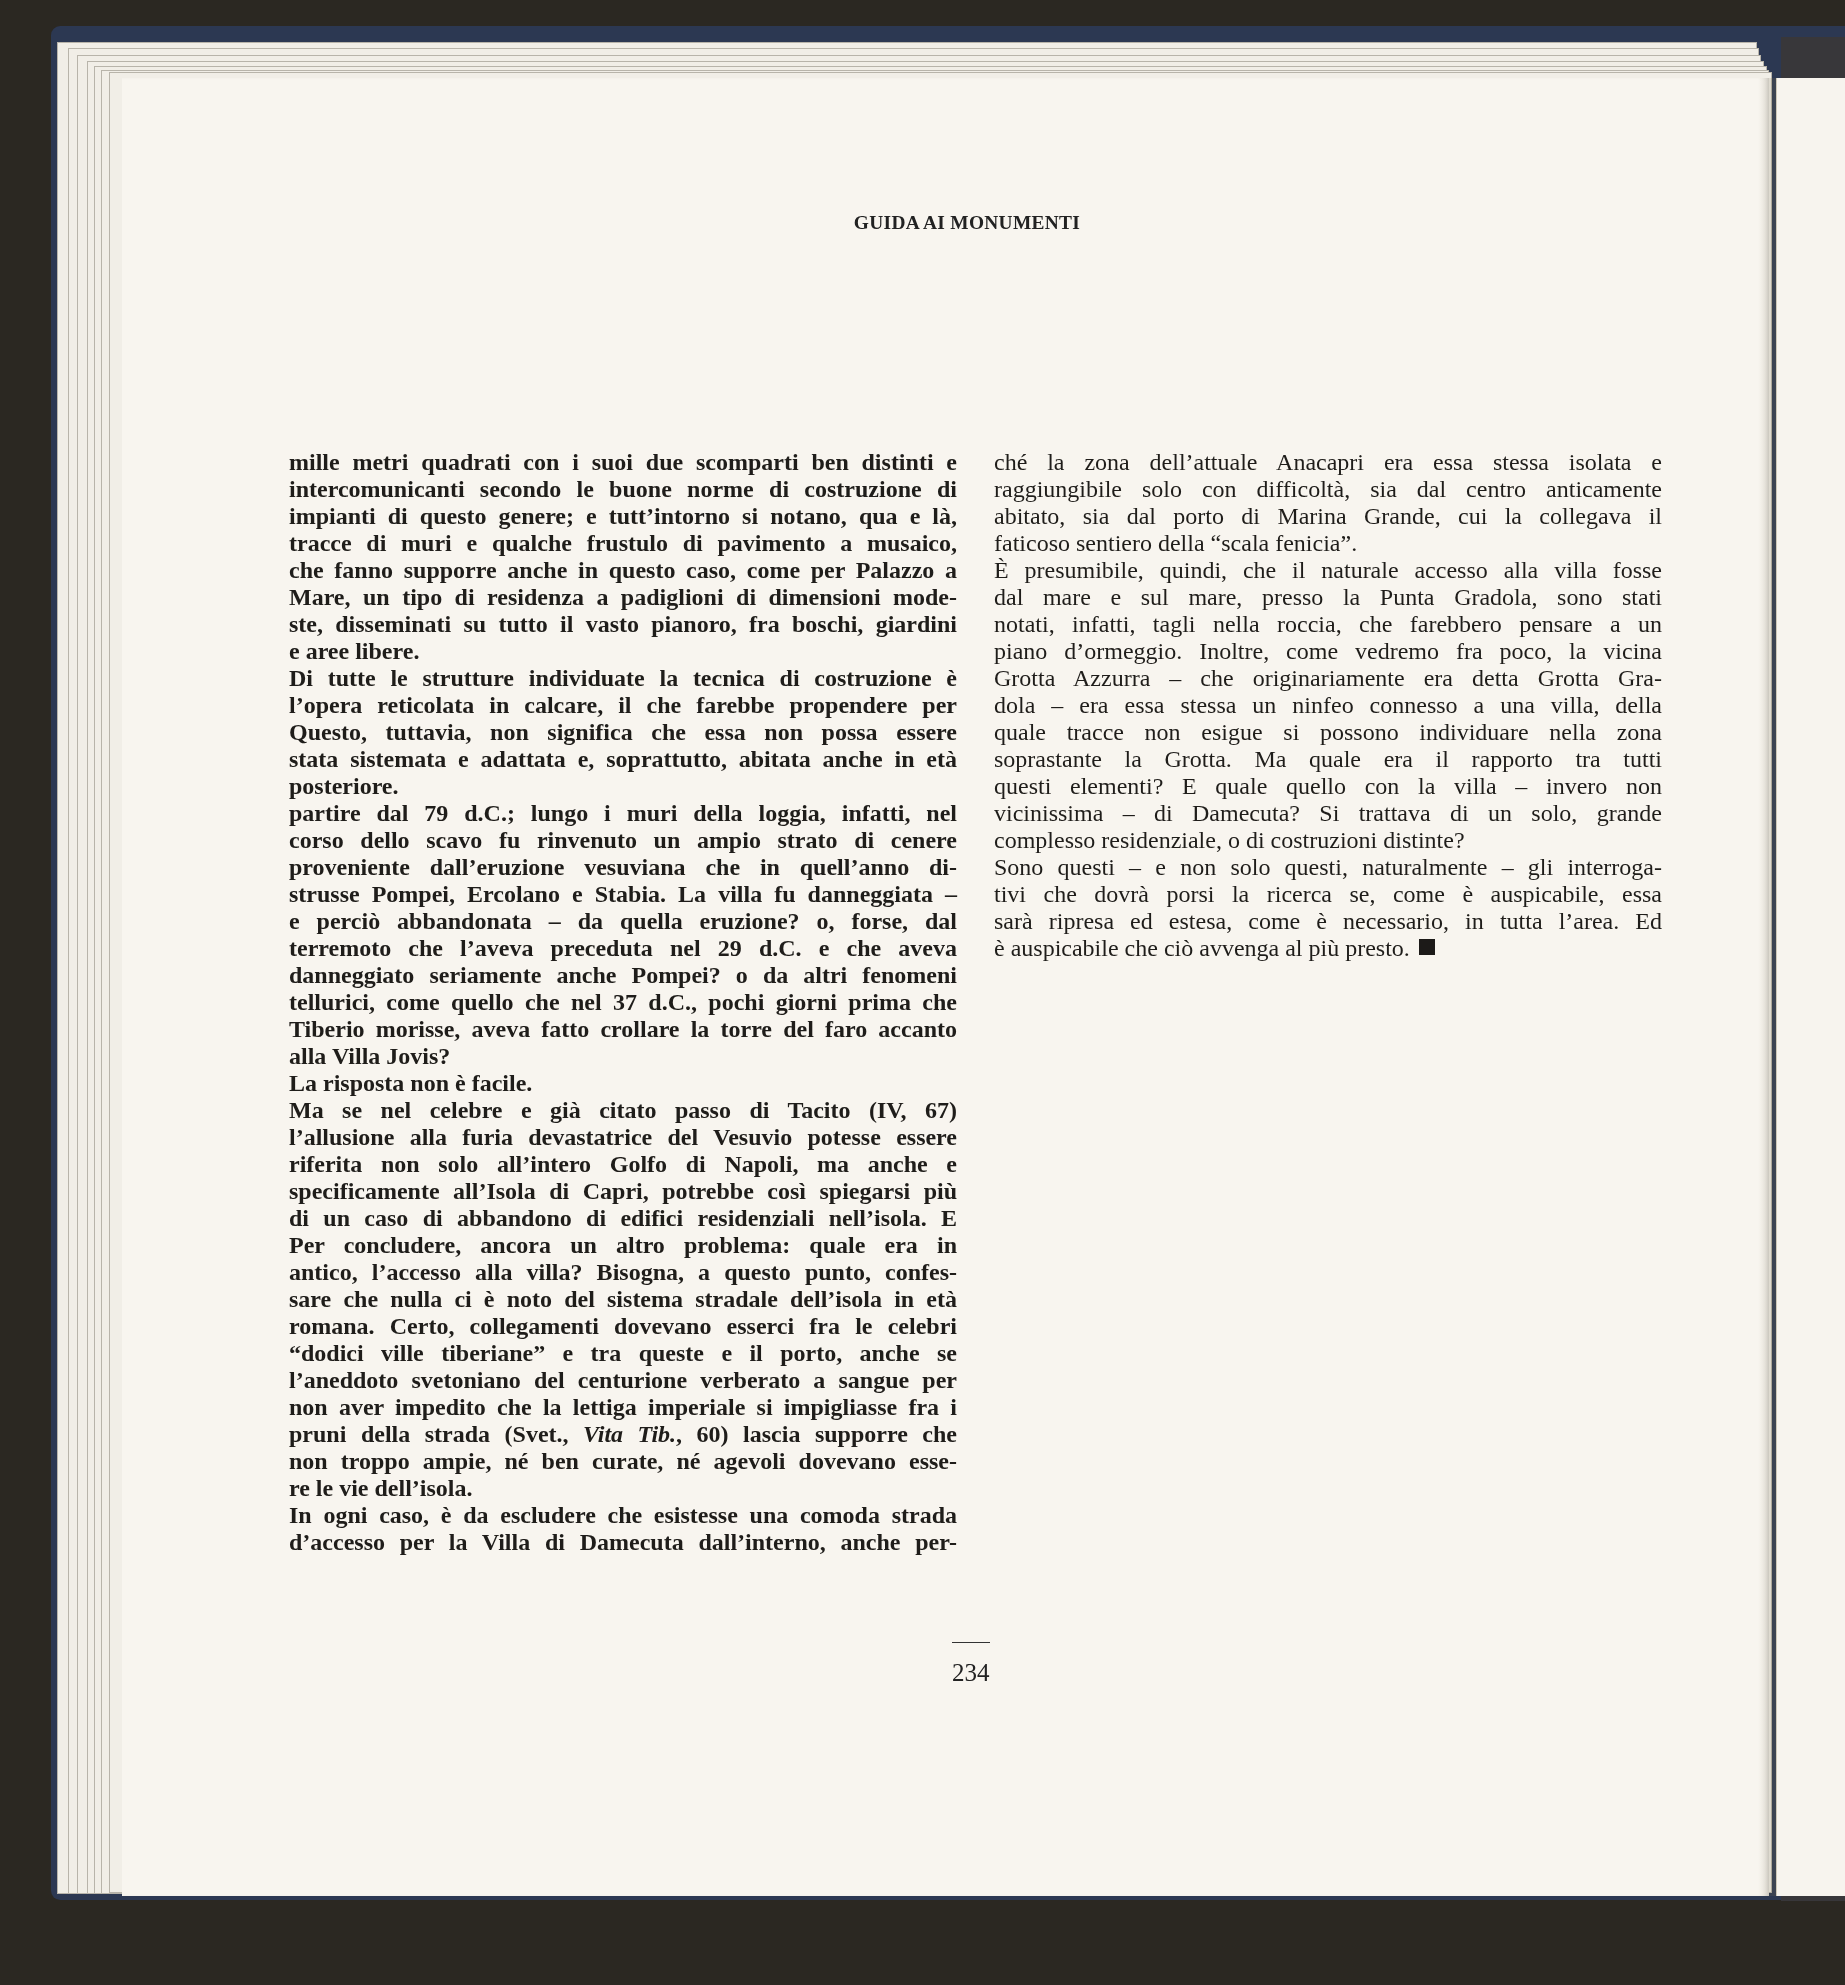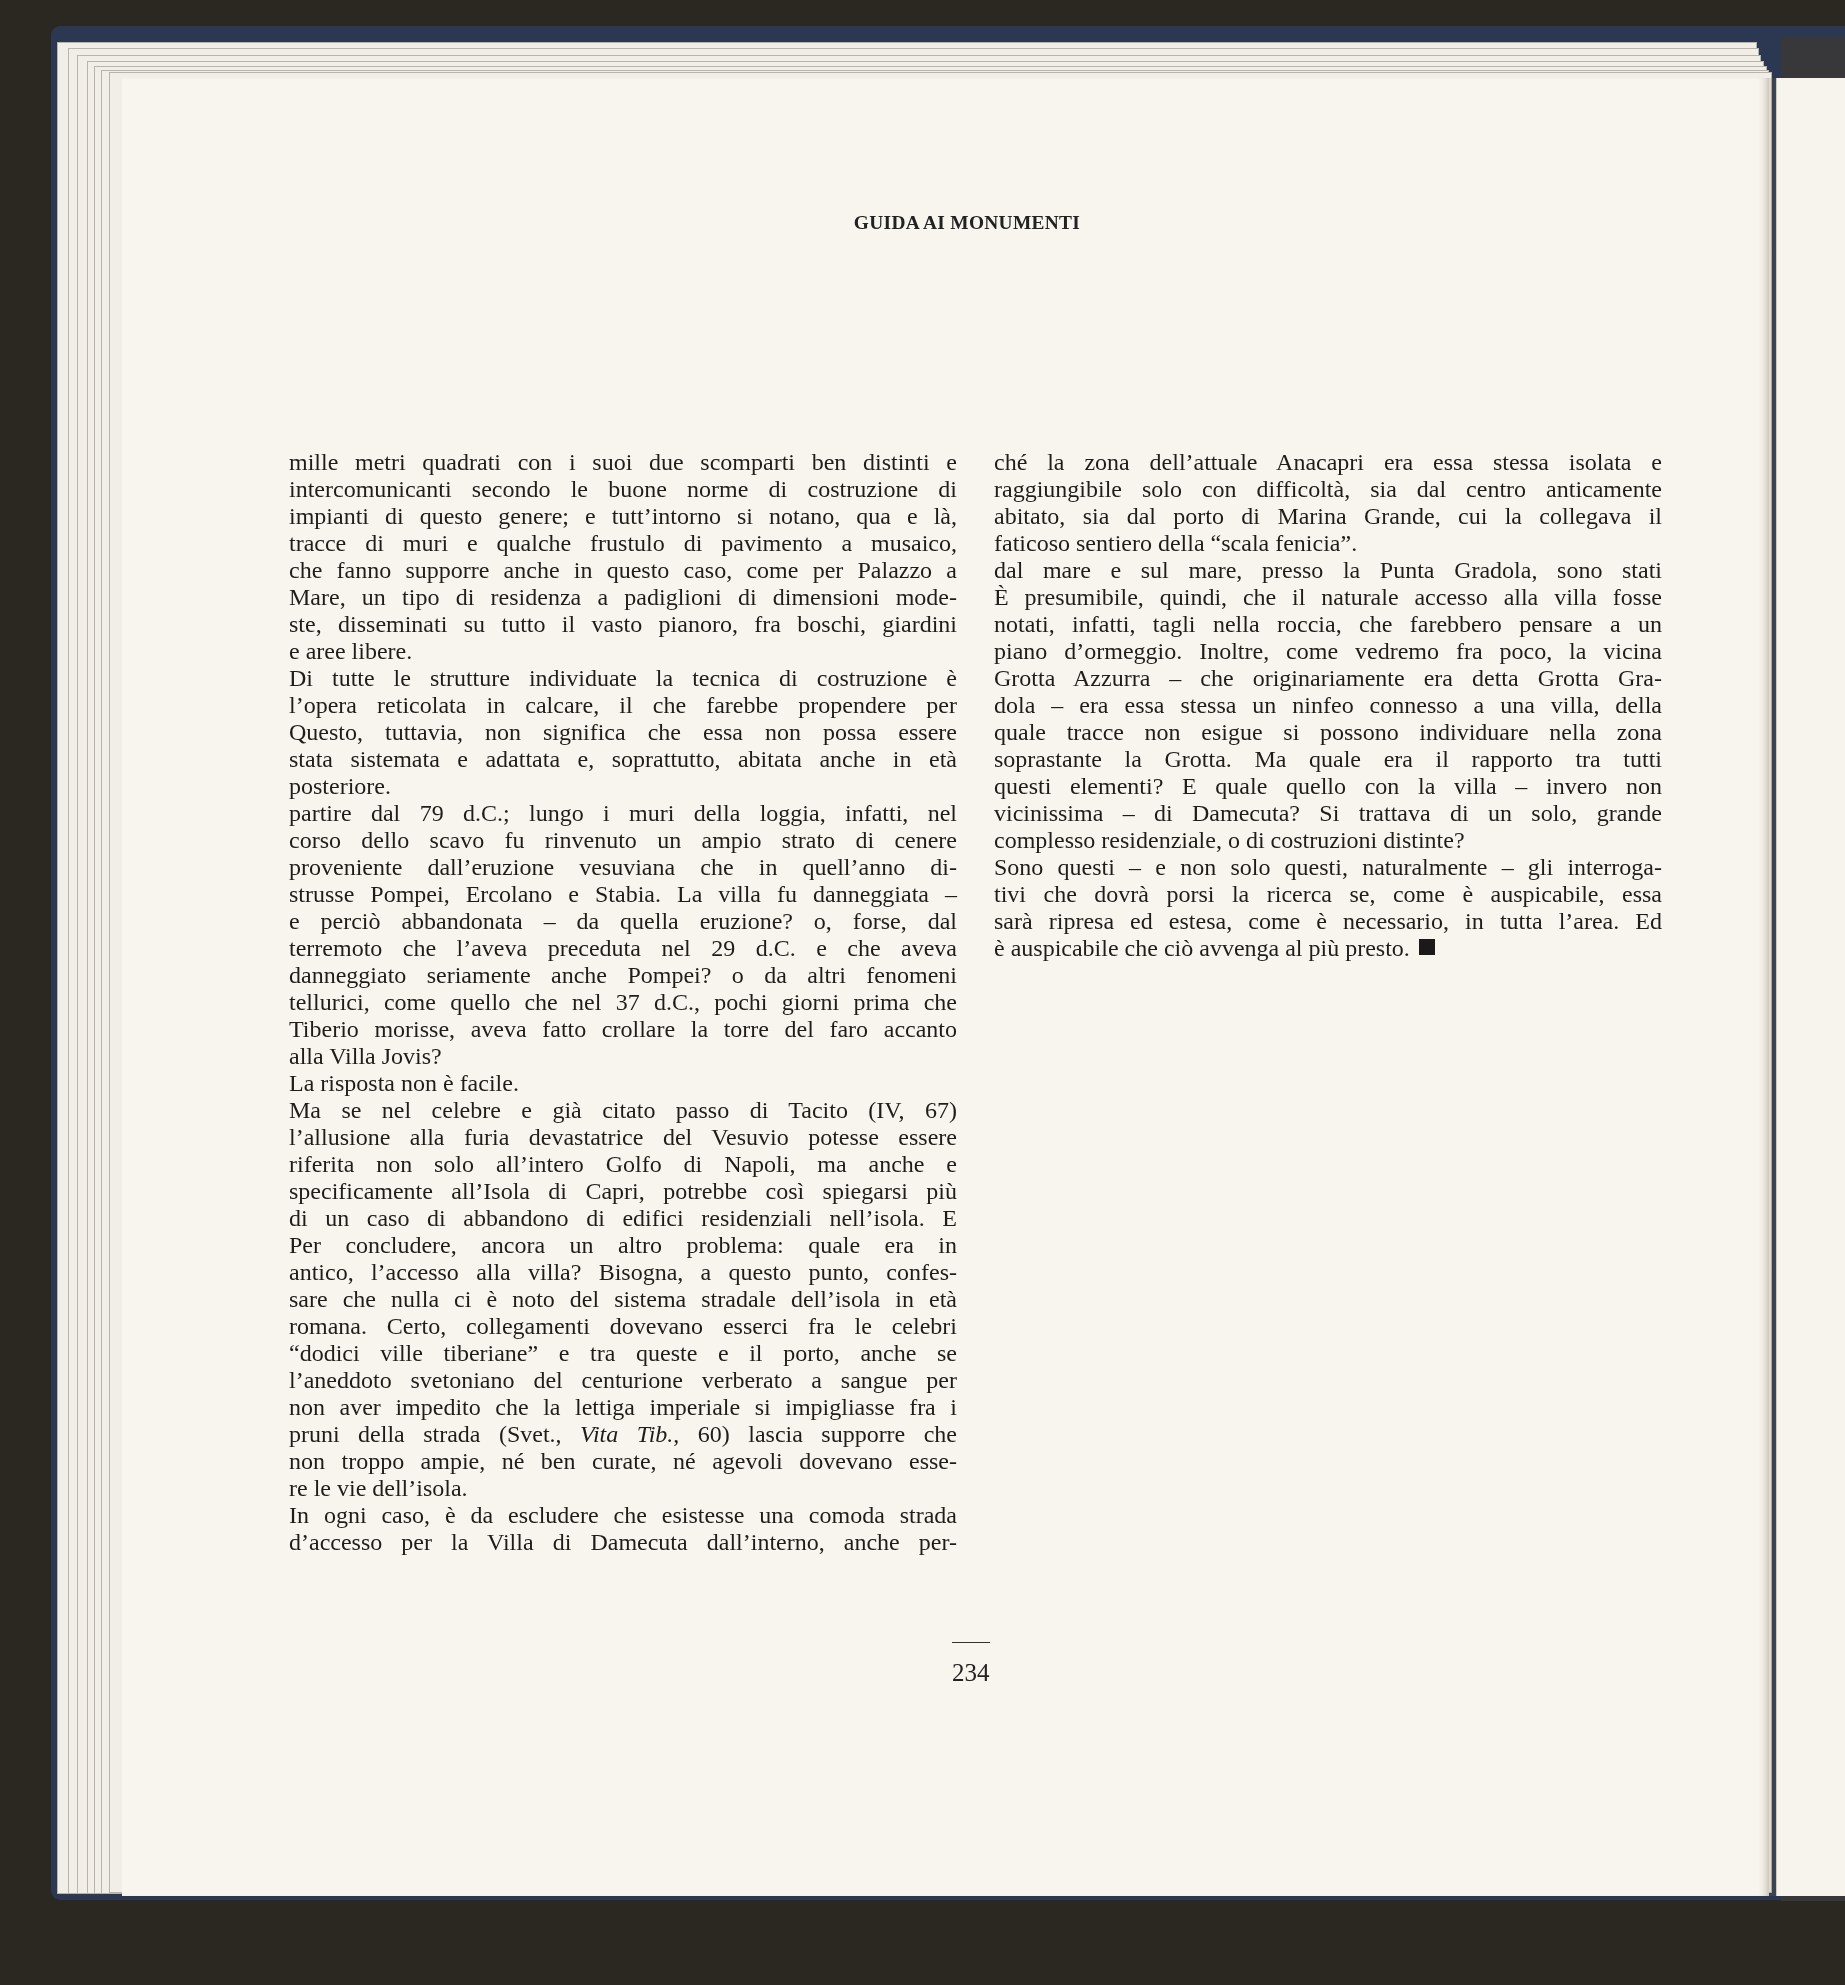--- a/index.html
+++ b/index.html
@@ -37,21 +37,21 @@
   }
   .running-head {
     position:absolute; left:0; top:212px; width:1846px; text-align:center;
     font-size:19.4px; font-weight:bold; letter-spacing:0.3px; color:#222;
   }
   .running-head span { position:relative; left:44px; }
   .col {
     position:absolute; top:449px; width:668px;
     font-size:24px; line-height:27px; color:#1f1d1a;
   }
-  .col.left { left:289px; }
+  .col.left { left:289px;font-weight:bold; }
   .col.right { left:994px;font-family:Liberation Serif, serif; }
   .line {
     display:block; white-space:nowrap; text-align:justify; text-align-last:justify;
     height:27px; overflow:visible;
   }
   .line.last { text-align-last:left; }
   .folio {
     position:absolute; left:952px; top:1642px; font-size:25px; color:#222;
     border-top:1.8px solid #333; padding-top:16px; line-height:28px;
   }
@@ -125,22 +125,22 @@
     <span class="line">non troppo ampie, né ben curate, né agevoli dovevano esse-</span>
     <span class="line last">re le vie dell’isola.</span>
     <span class="line">In ogni caso, è da escludere che esistesse una comoda strada</span>
     <span class="line">d’accesso per la Villa di Damecuta dall’interno, anche per-</span>
   </div>
 <div class="col right" id="col-right">
     <span class="line">ché la zona dell’attuale Anacapri era essa stessa isolata e</span>
     <span class="line">raggiungibile solo con difficoltà, sia dal centro anticamente</span>
     <span class="line">abitato, sia dal porto di Marina Grande, cui la collegava il</span>
     <span class="line last">faticoso sentiero della “scala fenicia”.</span>
+    <span class="line">È presumibile, quindi, che il naturale accesso alla villa fosse</span>
     <span class="line">dal mare e sul mare, presso la Punta Gradola, sono stati</span>
-    <span class="line">È presumibile, quindi, che il naturale accesso alla villa fosse</span>
     <span class="line">notati, infatti, tagli nella roccia, che farebbero pensare a un</span>
     <span class="line">piano d’ormeggio. Inoltre, come vedremo fra poco, la vicina</span>
     <span class="line">Grotta Azzurra – che originariamente era detta Grotta Gra-</span>
     <span class="line">dola – era essa stessa un ninfeo connesso a una villa, della</span>
     <span class="line">quale tracce non esigue si possono individuare nella zona</span>
     <span class="line">soprastante la Grotta. Ma quale era il rapporto tra tutti</span>
     <span class="line">questi elementi? E quale quello con la villa – invero non</span>
     <span class="line">vicinissima – di Damecuta? Si trattava di un solo, grande</span>
     <span class="line last">complesso residenziale, o di costruzioni distinte?</span>
     <span class="line">Sono questi – e non solo questi, naturalmente – gli interroga-</span>

